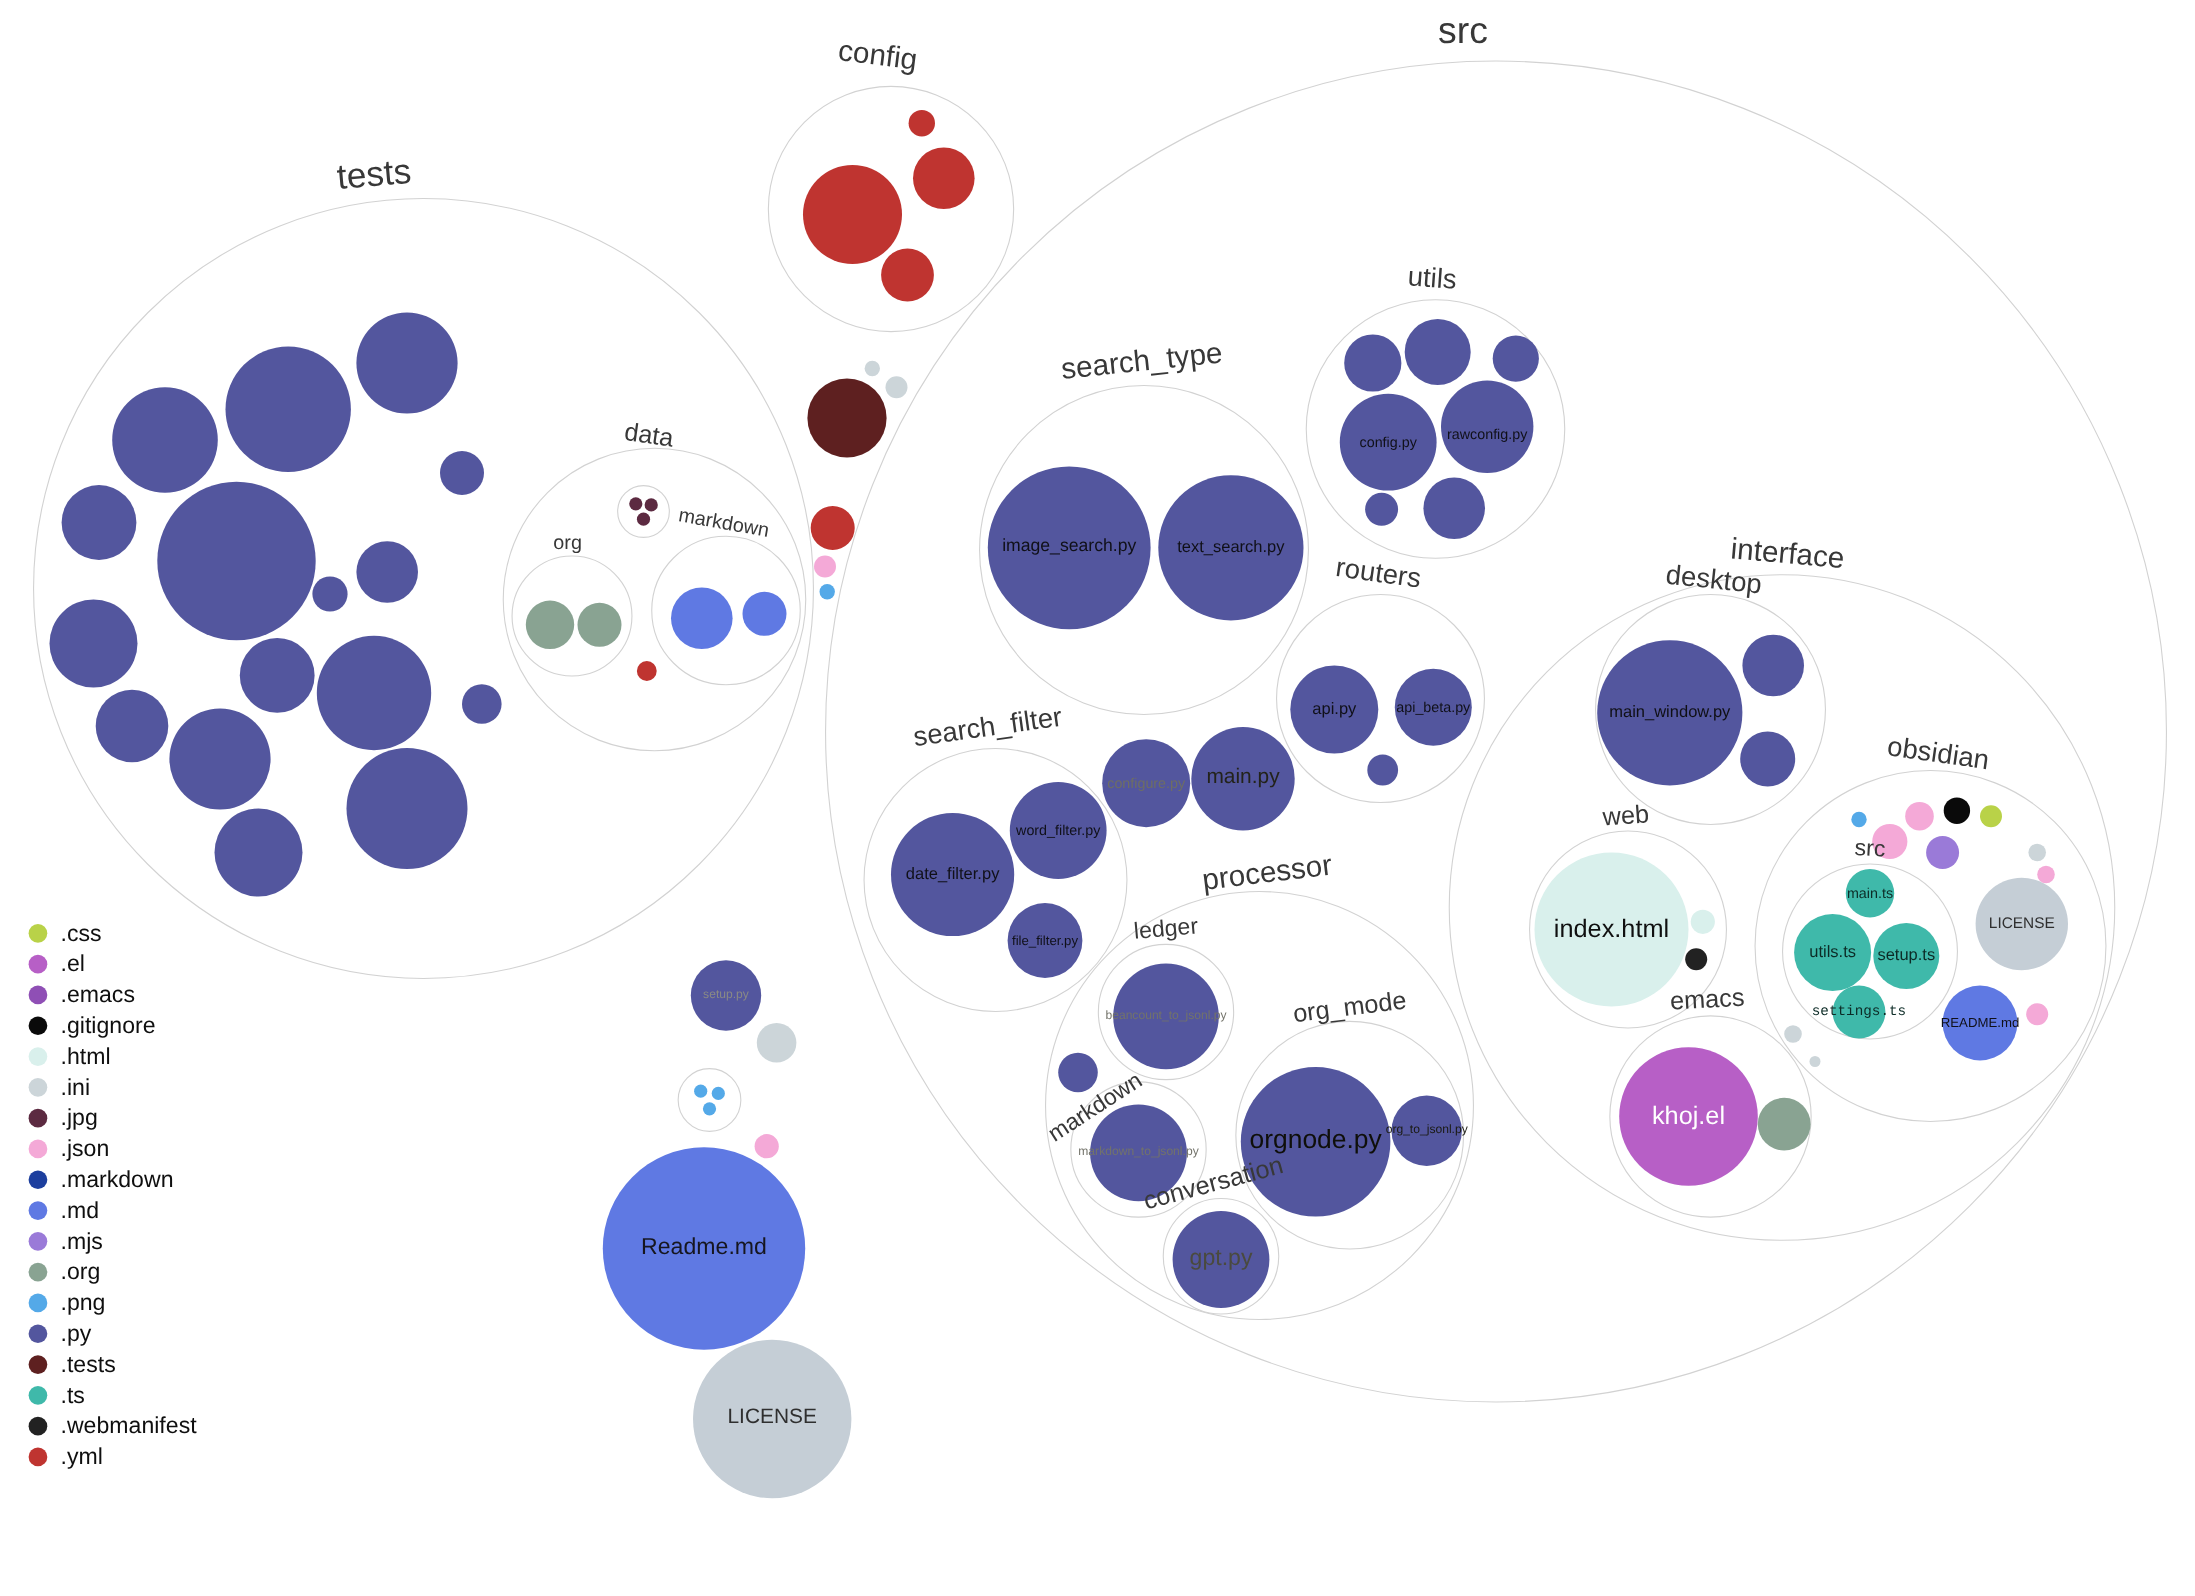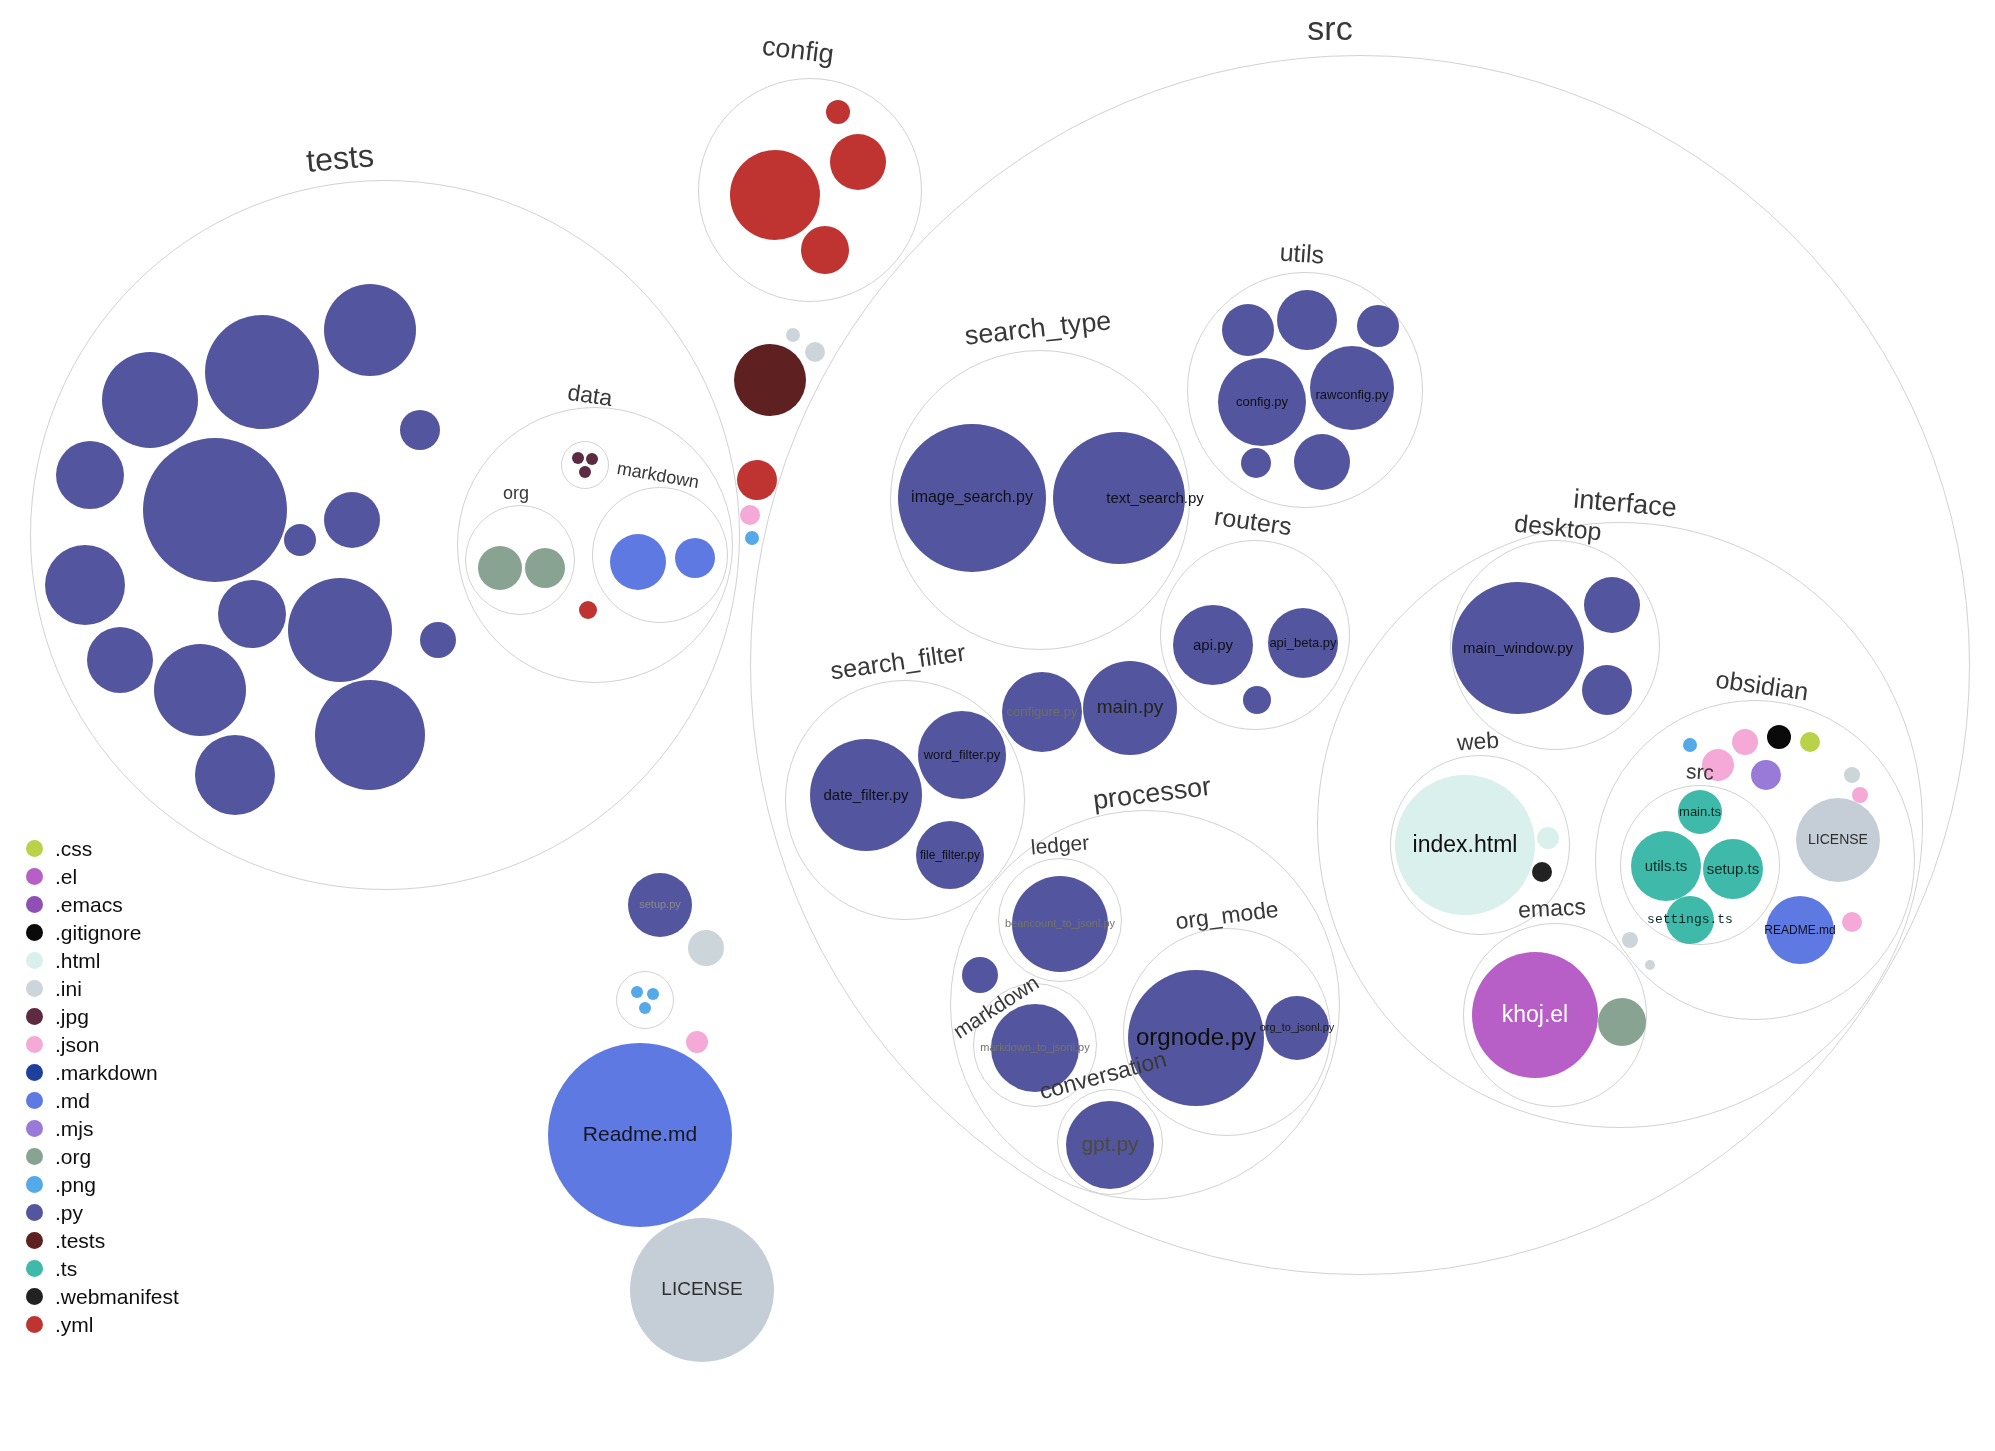--- a/index.html
+++ b/index.html
@@ -224,21 +224,21 @@
     <div class="lbl folder-lbl" style="left: 1425px; top: 488.26px; font-size: 27px; transform: rotate(5deg);">interface</div>
     <div class="lbl folder-lbl" style="left: 1358px; top: 512.5px; font-size: 25px; transform: rotate(6deg);">desktop</div>
     <div class="lbl folder-lbl" style="left: 1278px; top: 727.74px; font-size: 23px; transform: rotate(-4deg);">web</div>
     <div class="lbl folder-lbl" style="left: 1562px; top: 670.5px; font-size: 25px; transform: rotate(8deg);">obsidian</div>
     <div class="lbl folder-lbl" style="left: 1500px; top: 759.98px; font-size: 21px; transform: rotate(3deg);">src</div>
     <div class="lbl folder-lbl" style="left: 1352px; top: 894.74px; font-size: 23px; transform: rotate(-3deg);">emacs</div>
     <div class="lbl" style="left: 460px; top: 898.18px; font-size: 11px; color: rgb(138, 138, 133);">setup.py</div>
     <div class="lbl" style="left: 440px; top: 1121.98px; font-size: 21px; color: rgb(22, 22, 31);">Readme.md</div>
     <div class="lbl" style="left: 502px; top: 1278.22px; font-size: 19px; color: rgb(47, 47, 47);">LICENSE</div>
     <div class="lbl" style="left: 772px; top: 488.08px; font-size: 16px; color: rgb(16, 16, 24);">image_search.py</div>
-    <div class="lbl" style="left: 919px; top: 488.7px; font-size: 15px; color: rgb(16, 16, 24); padding-left: 36px;">text_search.py</div>
+    <div class="lbl" style="left: 919px; top: 488.7px; font-size: 15px; color: rgb(16, 16, 24);">text_search.py</div>
     <div class="lbl" style="left: 1062px; top: 393.94px; font-size: 13px; color: rgb(16, 16, 24);">config.py</div>
     <div class="lbl" style="left: 1152px; top: 387px; font-size: 13px; color: rgb(16, 16, 24);">rawconfig.py</div>
     <div class="lbl" style="left: 1013px; top: 635.7px; font-size: 15px; color: rgb(16, 16, 24);">api.py</div>
     <div class="lbl" style="left: 1103px; top: 634.94px; font-size: 13px; color: rgb(16, 16, 24);">api_beta.py</div>
     <div class="lbl" style="left: 666px; top: 785.7px; font-size: 15px; color: rgb(16, 16, 24);">date_filter.py</div>
     <div class="lbl" style="left: 762px; top: 746.94px; font-size: 13px; color: rgb(16, 16, 24);">word_filter.py</div>
     <div class="lbl" style="left: 750px; top: 847.56px; font-size: 12px; color: rgb(16, 16, 24);">file_filter.py</div>
     <div class="lbl" style="left: 842px; top: 703.94px; font-size: 13px; color: rgb(110, 110, 100);">configure.py</div>
     <div class="lbl" style="left: 930px; top: 696.22px; font-size: 19px; color: rgb(35, 35, 26);">main.py</div>
     <div class="lbl" style="left: 860px; top: 917.18px; font-size: 11px; color: rgb(115, 115, 106);">beancount_to_jsonl.py</div>

